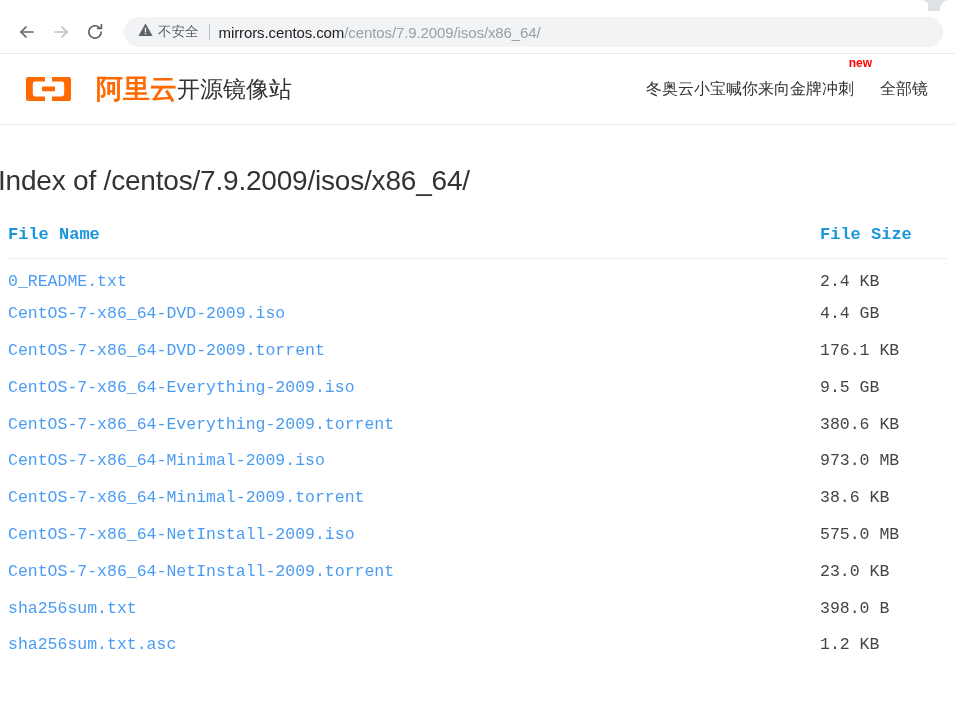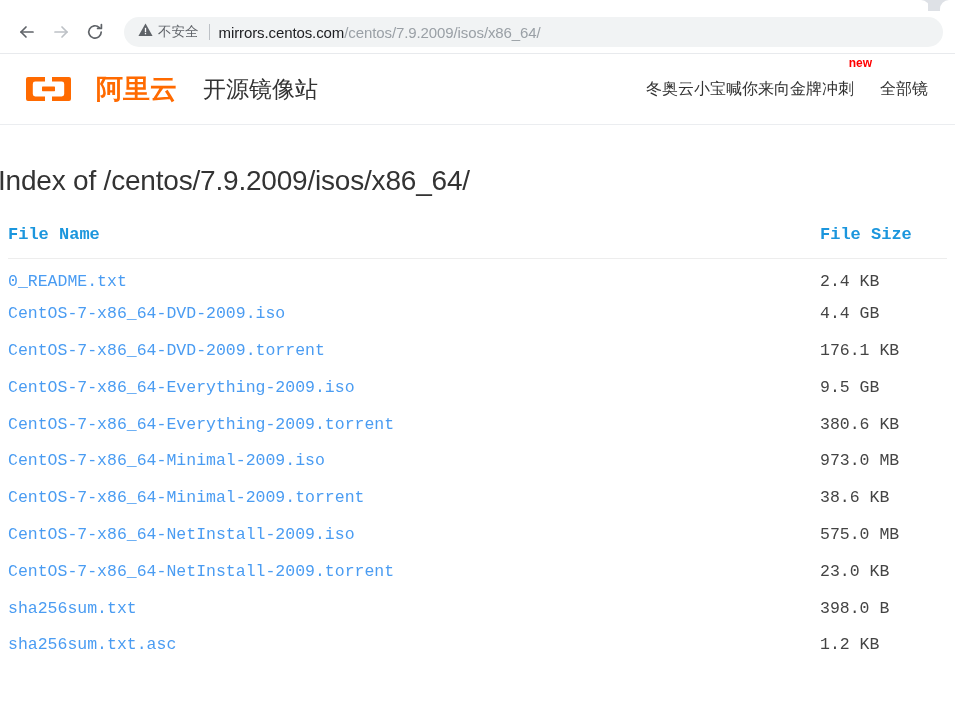--- a/index.html
+++ b/index.html
@@ -111,21 +111,20 @@
   #brand-name {
     font-size: 27px;
     color: #ff6a00;
     font-weight: 700;
     letter-spacing: 0px;
     line-height: 1;
   }
   #site-title {
     font-size: 23px;
     color: #333333;
-    margin-left: 26px;
     white-space: nowrap;
     line-height: 1;
   }
   #header-nav {
     position: absolute;
     left: 646px;
     top: 0;
     height: 71px;
     display: flex;
     align-items: center;

